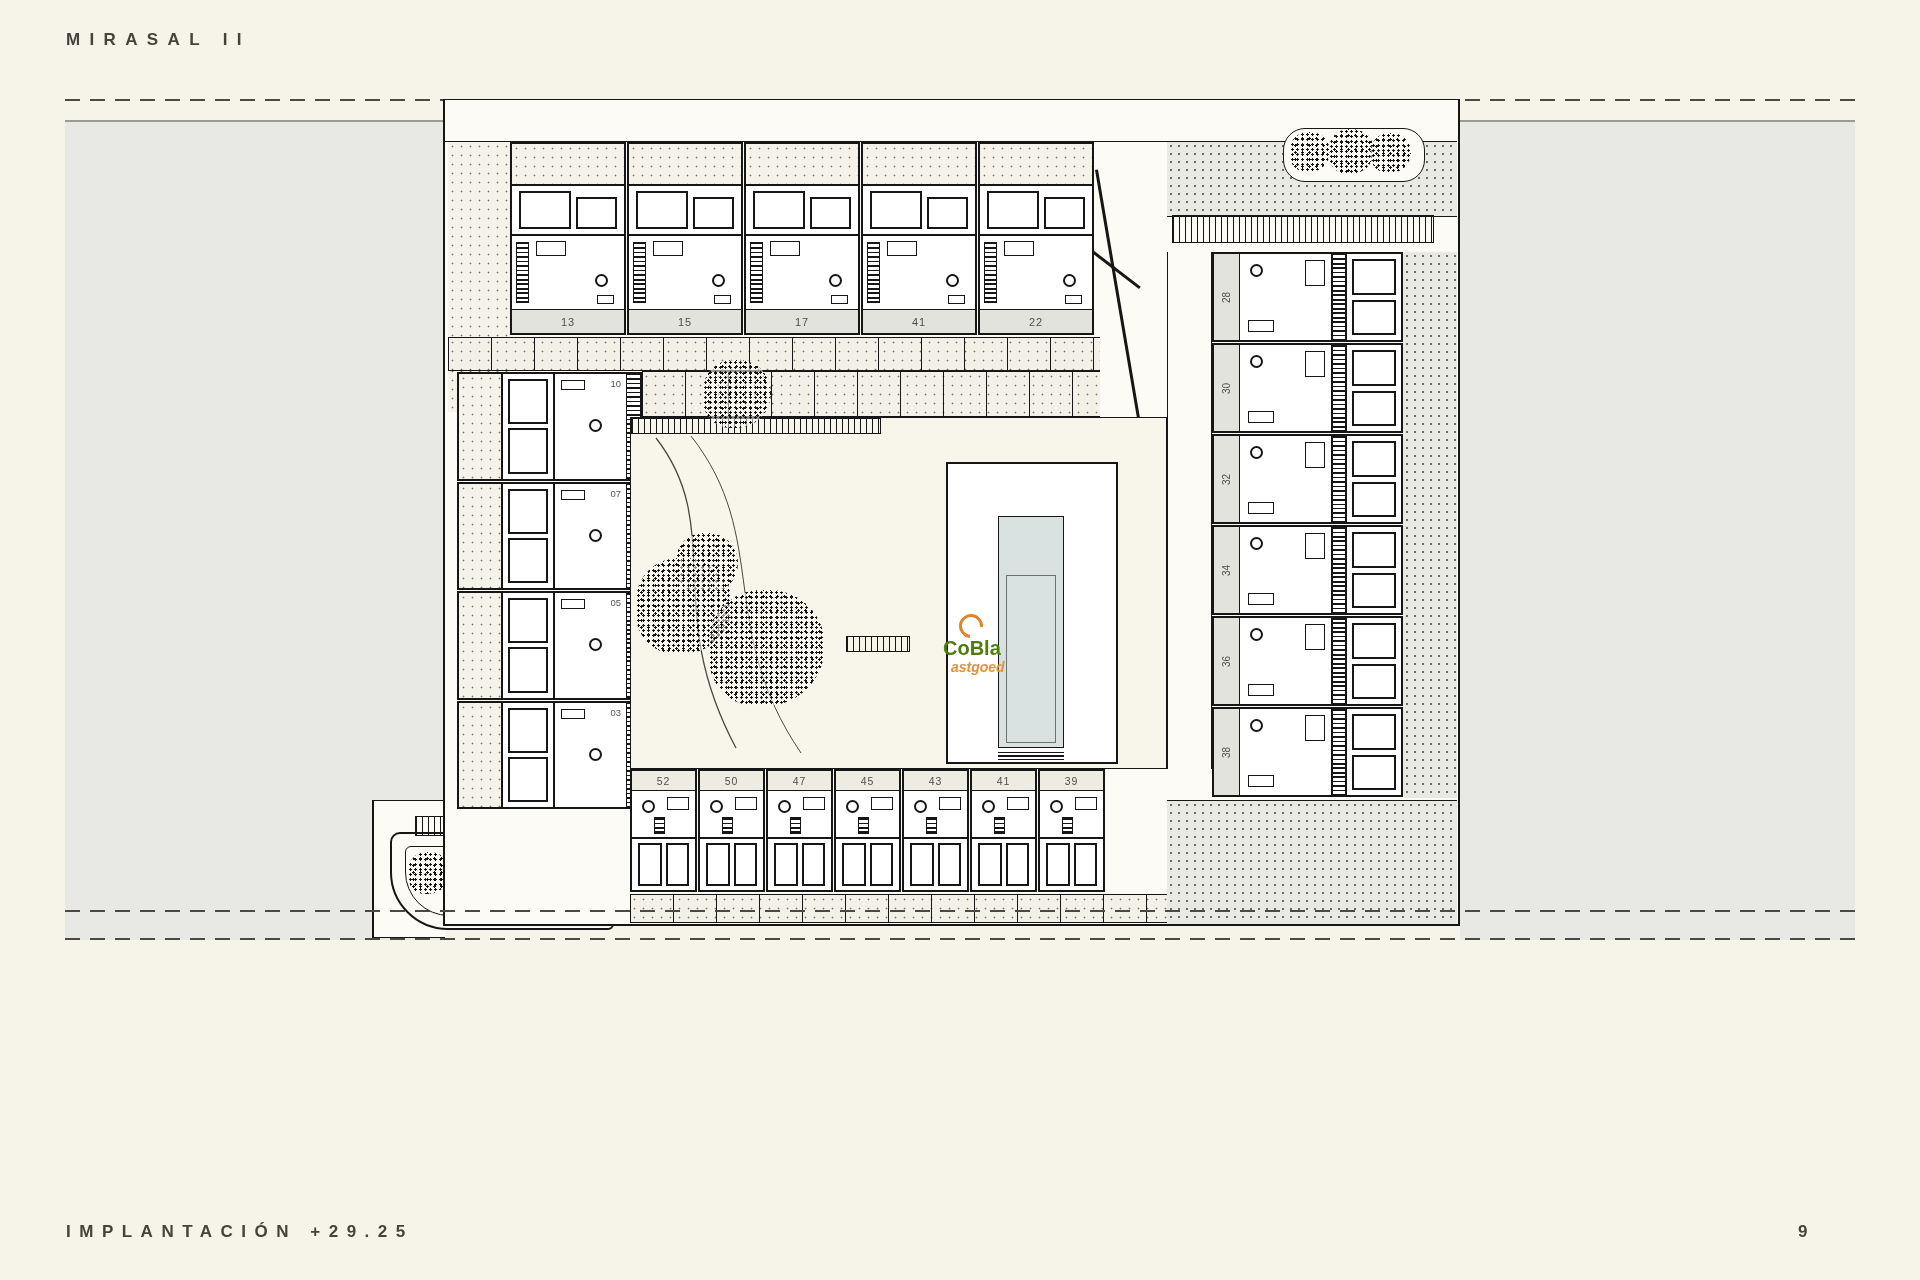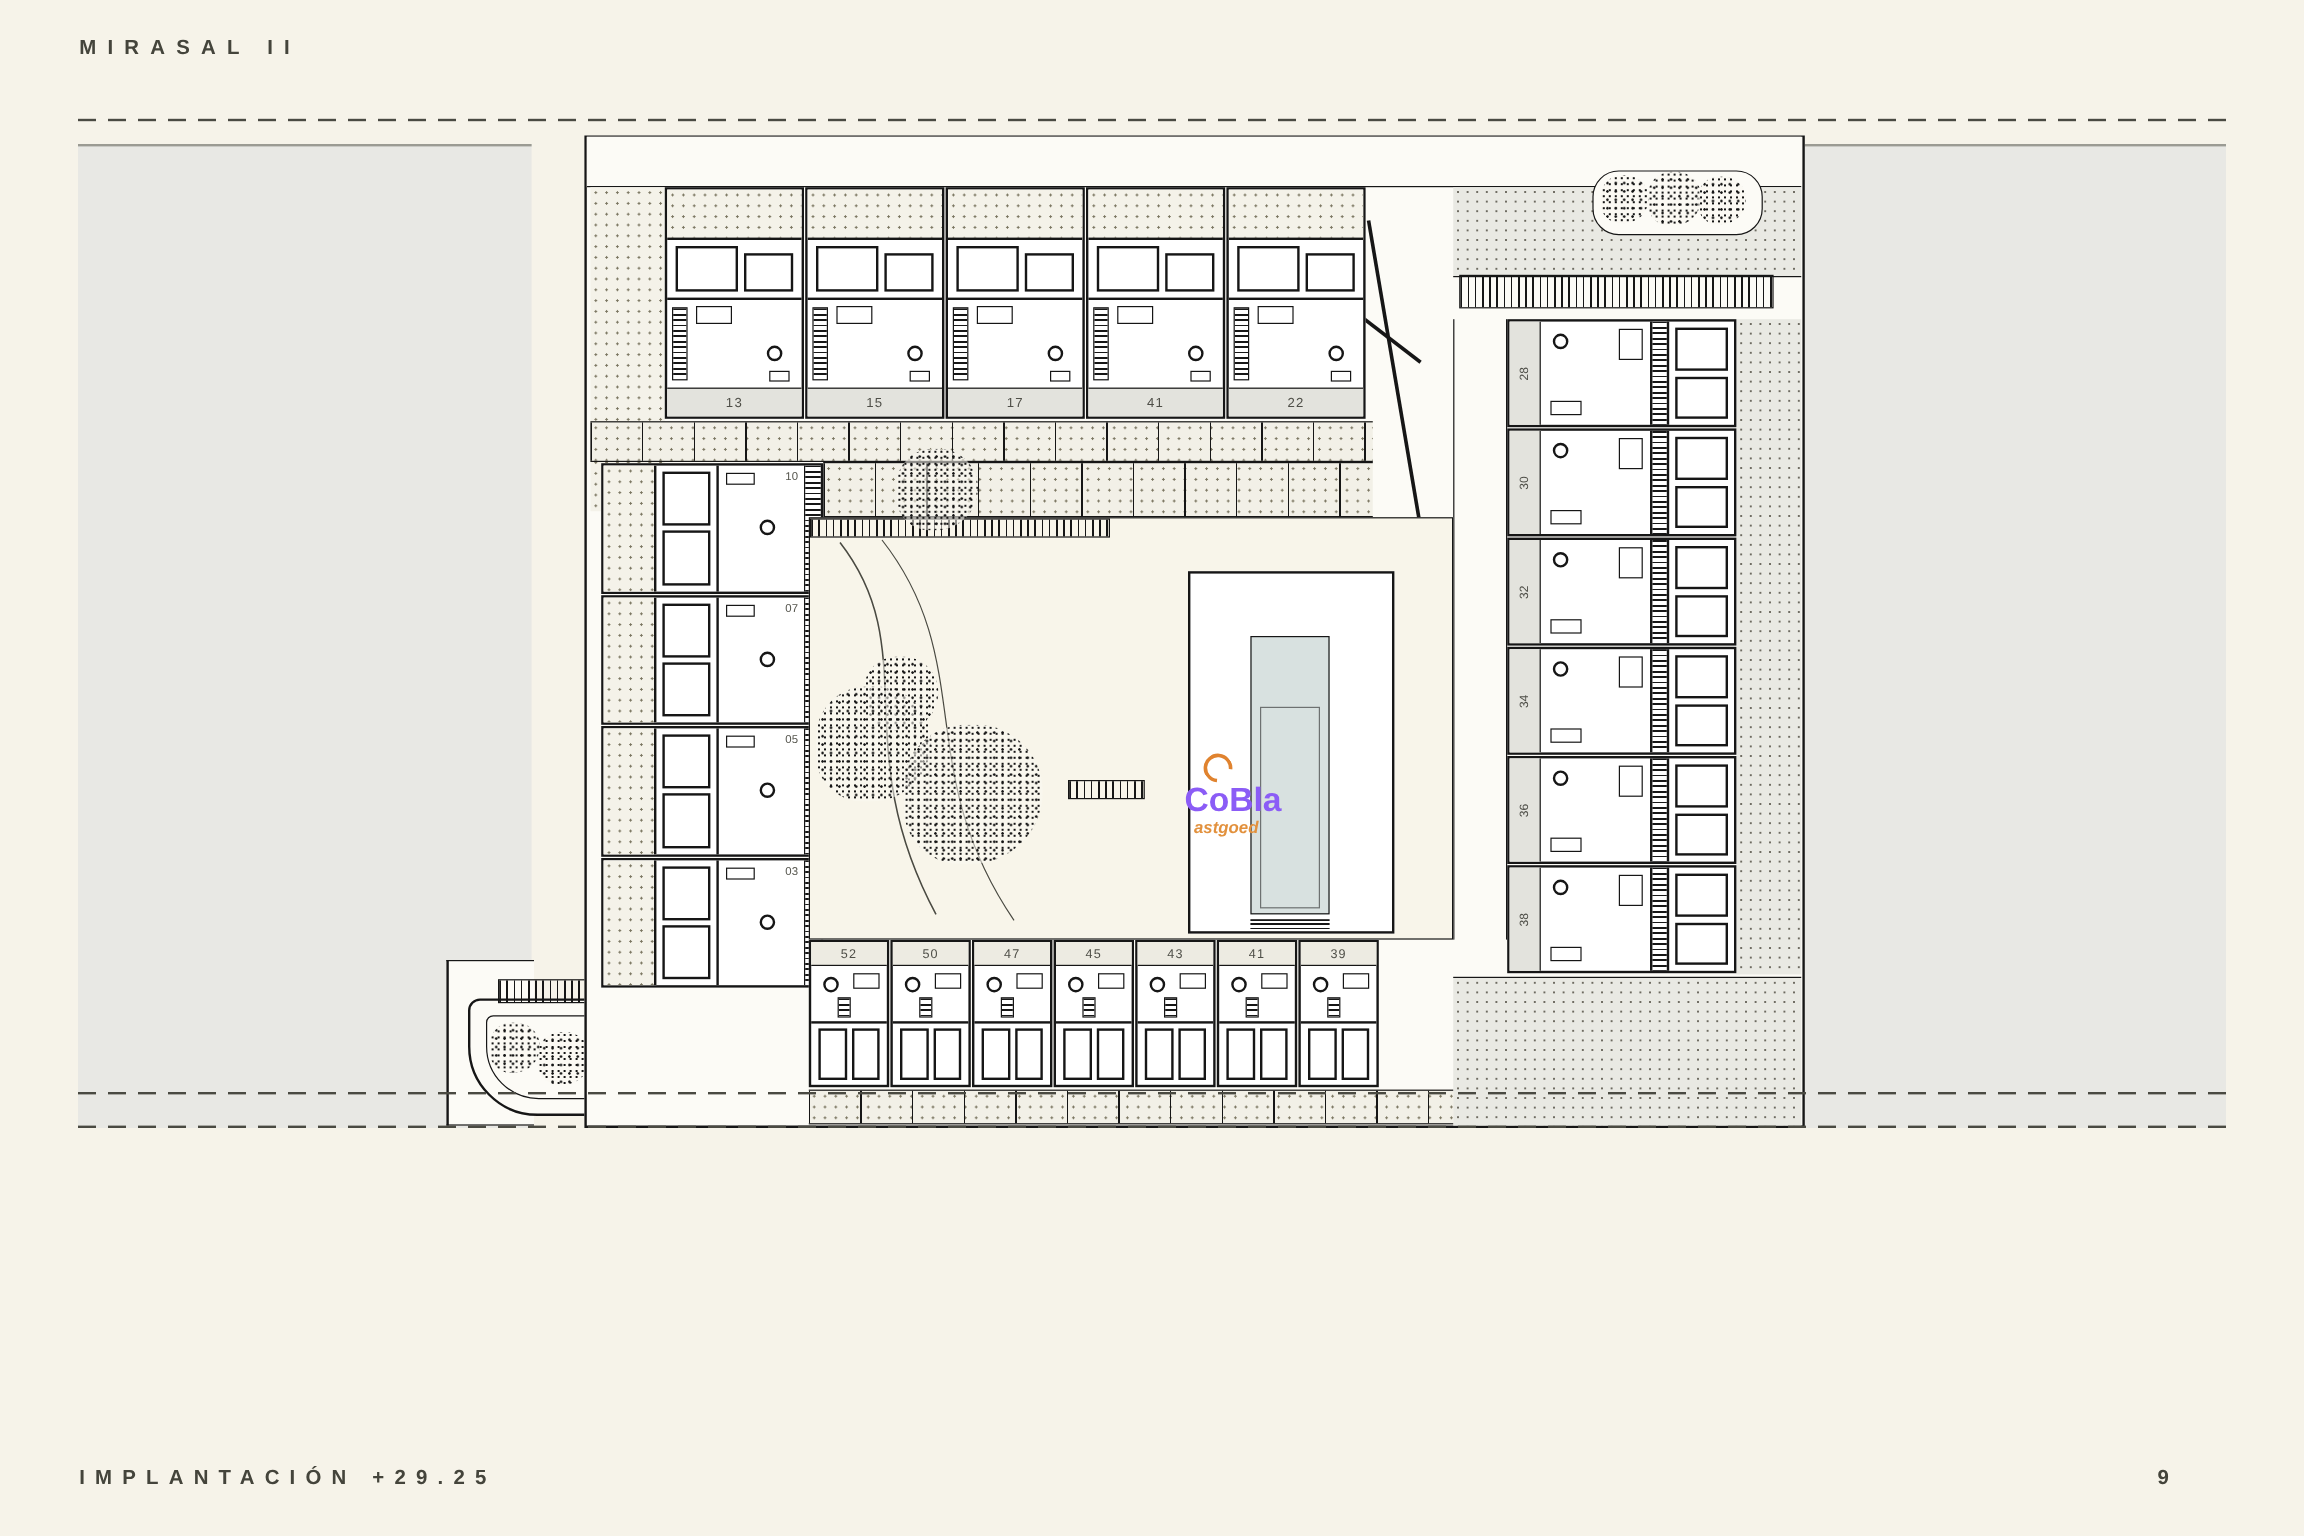--- a/index.html
+++ b/index.html
@@ -21,24 +21,24 @@
 
   
   .dashline { position:absolute; height:2px;
     background:repeating-linear-gradient(90deg,#4a4a42 0 15px, transparent 15px 25px); }
   .band { position:absolute; top:120px; height:820px; background:#e8e8e4;
           border-top:2px solid #9b9b93; }
   .band-left  { left:65px;  width:378px; }
   .band-right { left:1460px; width:395px; }
 
   
-  .plan { position:absolute; left:443px; top:113px; width:1017px; height:827px;
+  .plan { position:absolute; left:443px; top:99px; width:1017px; height:827px;
           background:#fcfbf6;
           border-left:2.5px solid #161616; border-right:2.5px solid #161616;
-          border-top:1.5px solid #161616; border-bottom:2px solid #161616;margin-left:44px; }
+          border-top:1.5px solid #161616; border-bottom:2px solid #161616; }
   .plan > div, .plan > svg { position:absolute; }
 
   .stipple-lt { background-image:radial-gradient(#79745f 0.9px, transparent 1.05px);
                 background-size:9px 9px; background-color:#f4f2e9; }
   .stipple-gray { background-image:radial-gradient(#6d6a60 0.9px, transparent 1.05px);
                 background-size:8px 8px; background-color:#e9e9e3; }
   .drive { background-image:
       repeating-linear-gradient(90deg,#161616 0 1.2px, transparent 1.2px 43px),
       radial-gradient(#79745f 0.9px, transparent 1.05px);
       background-size:auto, 9px 9px; background-color:#f2f0e7;
@@ -64,21 +64,21 @@
                 background:#d8e1e0; border:1.5px solid #161616; }
   .pool-lane { position:absolute; left:7px; top:58px; width:50px; height:168px;
                border:1.5px solid rgba(22,22,22,0.55); }
   .pool-steps { position:absolute; left:50px; top:288px; width:66px; height:9px;
         background:repeating-linear-gradient(180deg,#161616 0 1.2px, transparent 1.2px 3.5px); }
 
   
   .wm { left:312px; top:196px; z-index:6; }
   .wm-logo { width:24px; height:24px; border:3.5px solid #e0832f; border-radius:50%;
              border-bottom-color:transparent; transform:rotate(-40deg); margin-left:16px; }
-  .wm-text { font-size:28px; font-weight:bold; color:#8b5cf6; line-height:1.05; }
+  .wm-text { font-size:20px; font-weight:bold; color:#4d7c0f; line-height:1.05; }
   .wm-sub  { font-size:14px; font-style:italic; font-weight:bold; color:#e2913d; margin-left:8px; }
 
   
   .row-top    { left:65px;  top:42px;  width:585px; height:193px; display:flex; }
   .row-bottom { left:185px; top:669px; width:476px; height:123px; display:flex; }
   .col-left   { left:12px;  top:272px; width:185px; height:438px; display:flex; flex-direction:column; }
   .col-right  { left:767px; top:152px; width:191px; height:546px; display:flex; flex-direction:column; }
 
   i { display:block; font-style:normal; }
   .u-num { pointer-events:none; }

